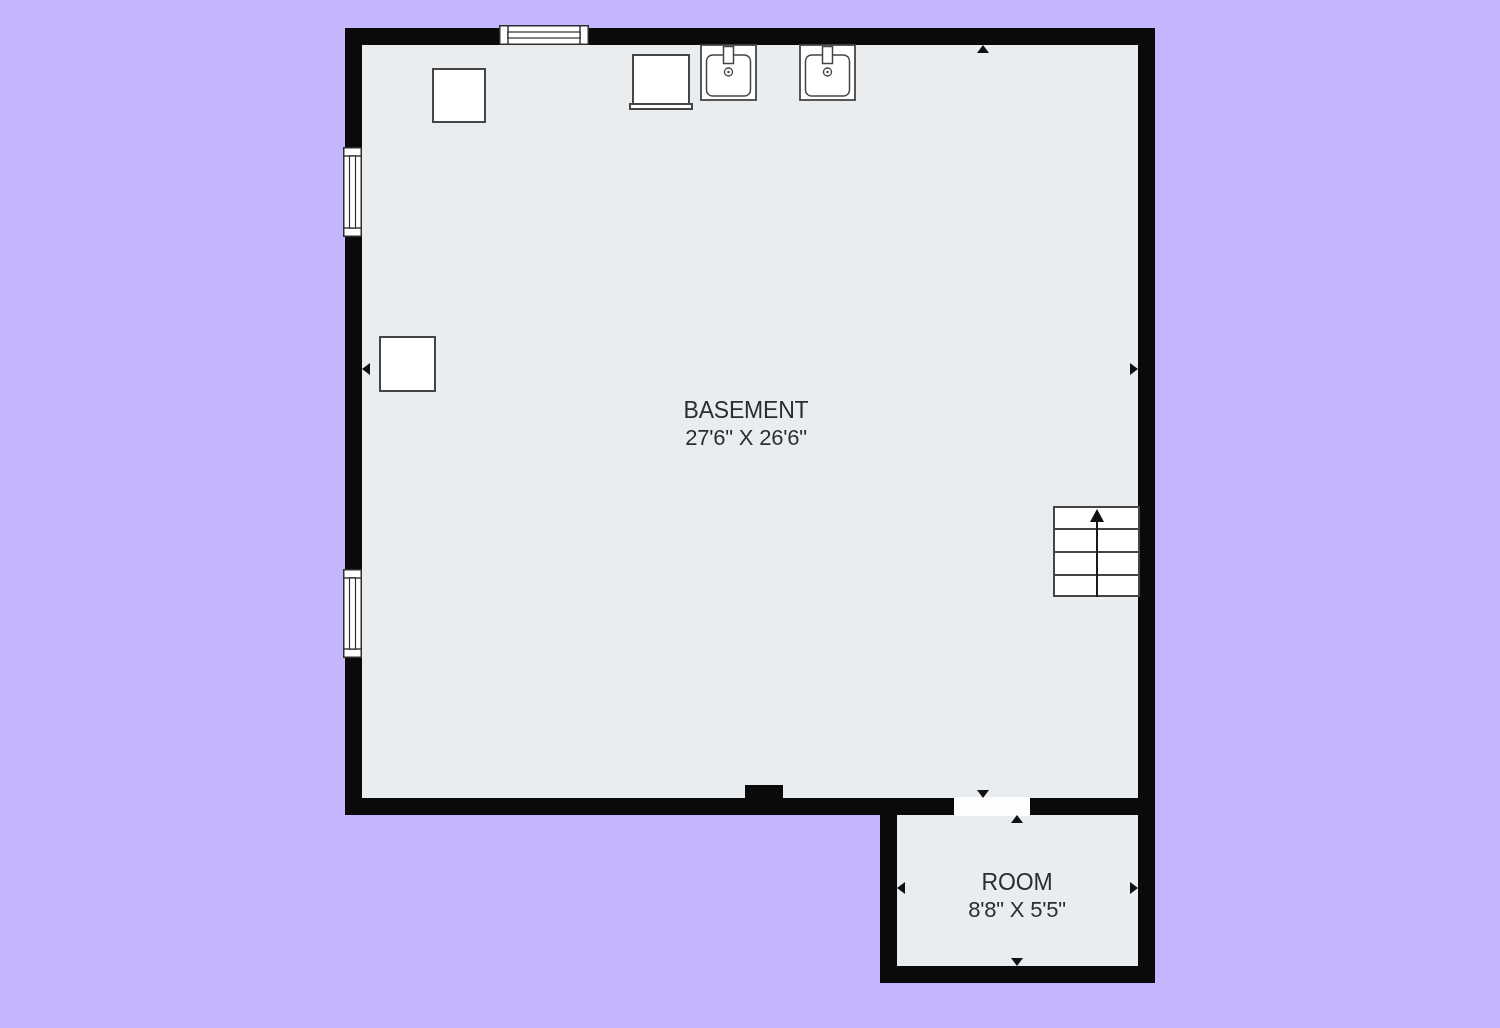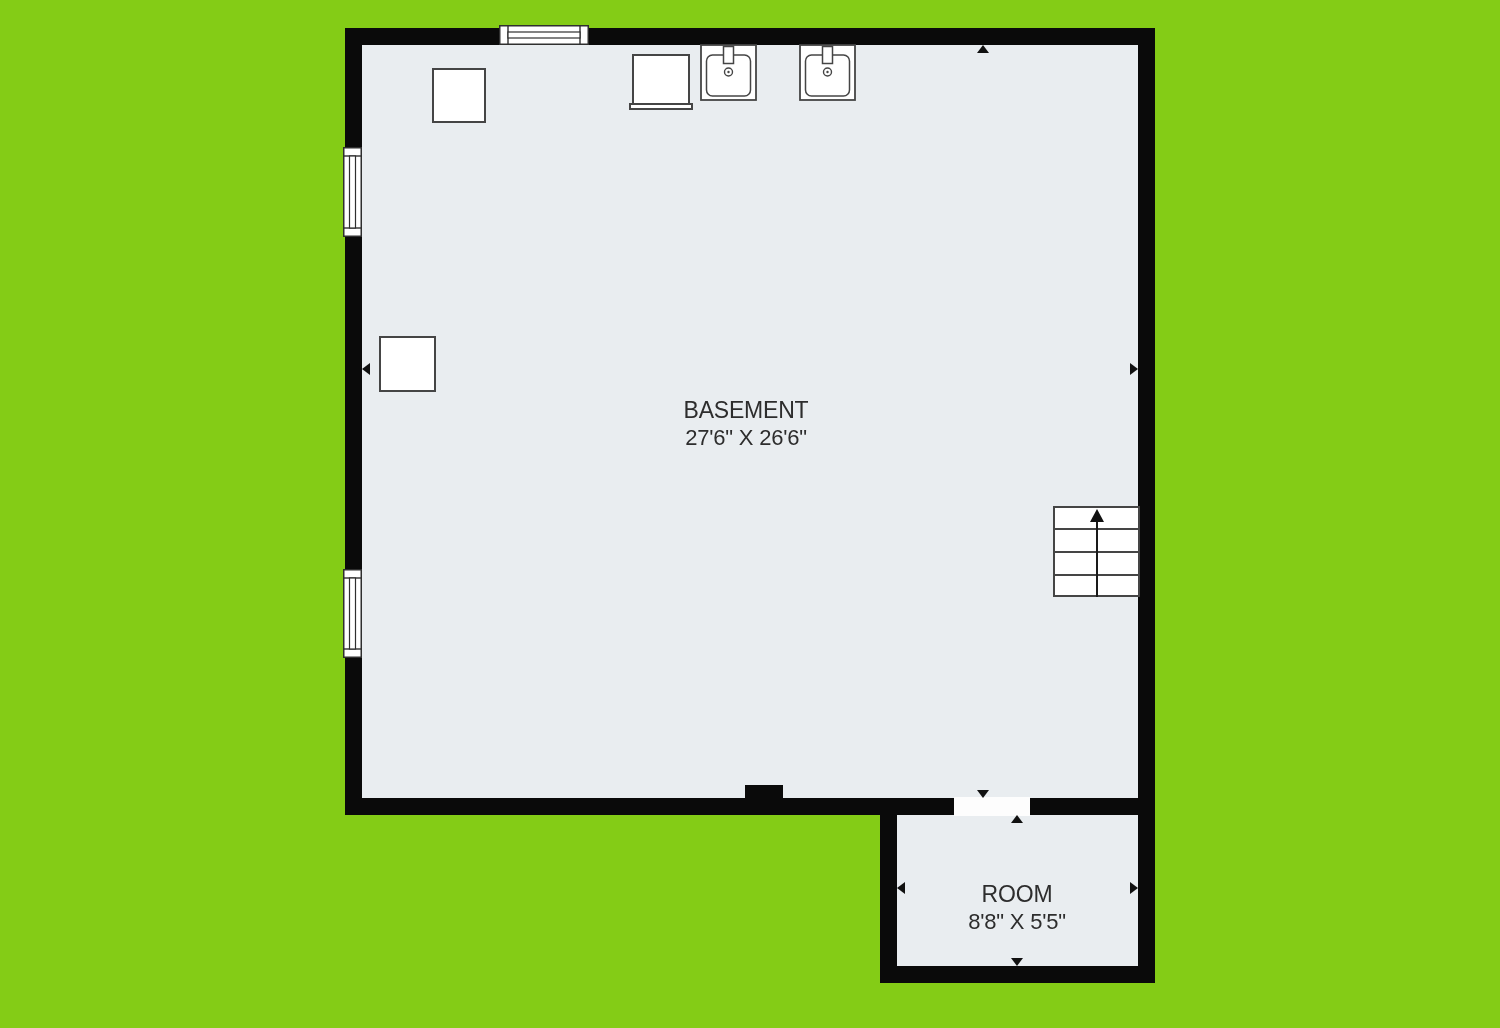--- a/index.html
+++ b/index.html
@@ -5,21 +5,21 @@
   :root{
     --floor:#e9edf0;
     --wall:#0a0a0a;
     --stroke:#454545;
     --text:#2d2d2d;
     --marker:#111111;
     --threshold:#fdfdfd;
   }
   *{box-sizing:border-box;margin:0;padding:0;}
   body{background:#ffffff;font-family:"Liberation Sans",sans-serif;}
-  .plan{position:relative;width:1500px;height:1028px;background:#84cc16;overflow:hidden;}
+  .plan{position:relative;width:1500px;height:1028px;background:#c4b5fd;overflow:hidden;}
   .wall-block{position:absolute;background:var(--wall);}
   .floor{position:absolute;background:var(--floor);}
   .threshold{position:absolute;background:var(--threshold);}
   .notch{position:absolute;background:var(--wall);}
 
   .fixture{position:absolute;color:var(--stroke);}
   .fixture-box{position:absolute;background:#ffffff;border:2px solid var(--stroke);}
   .appliance-lip{position:absolute;background:#ffffff;border:2px solid var(--stroke);}
 
   .window{position:absolute;color:#2f2f2f;}
@@ -124,18 +124,18 @@
   <div class="marker up" style="left:1011px;top:815px;"></div>
   <div class="marker left" style="left:897px;top:882px;"></div>
   <div class="marker right" style="left:1130px;top:882px;"></div>
   <div class="marker down" style="left:1011px;top:958px;"></div>
 
   <div class="room-label" style="left:746px;top:396px;">
     <div class="room-name">BASEMENT</div>
     <div class="room-dims">27'6" X 26'6"</div>
   </div>
 
-  <div class="room-label" style="left:1017px;top:868px;margin-top:12px;">
+  <div class="room-label" style="left:1017px;top:868px;">
     <div class="room-name">ROOM</div>
     <div class="room-dims">8'8" X 5'5"</div>
   </div>
 
 </div>
 
 </body></html>

